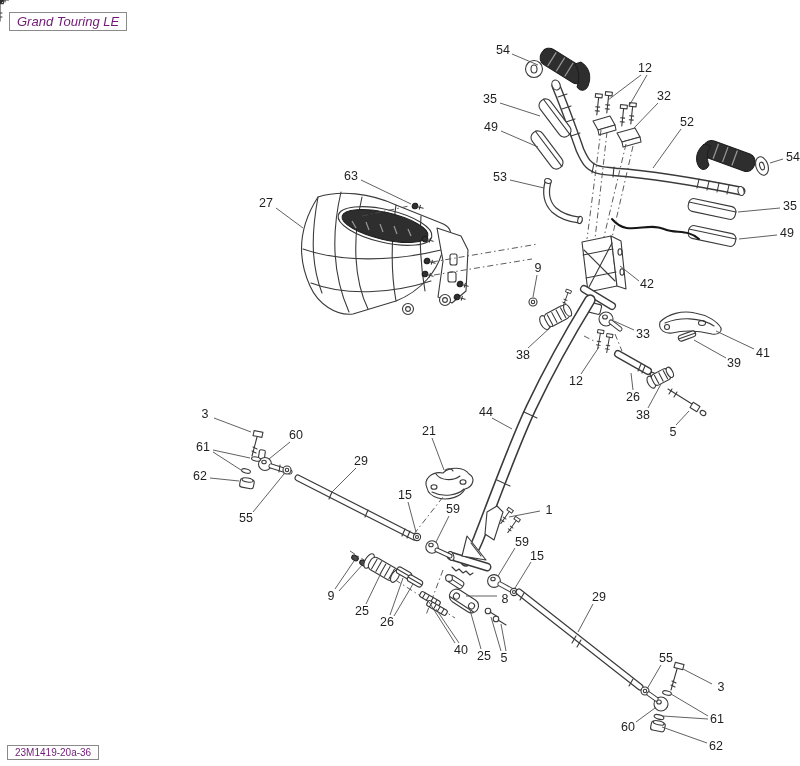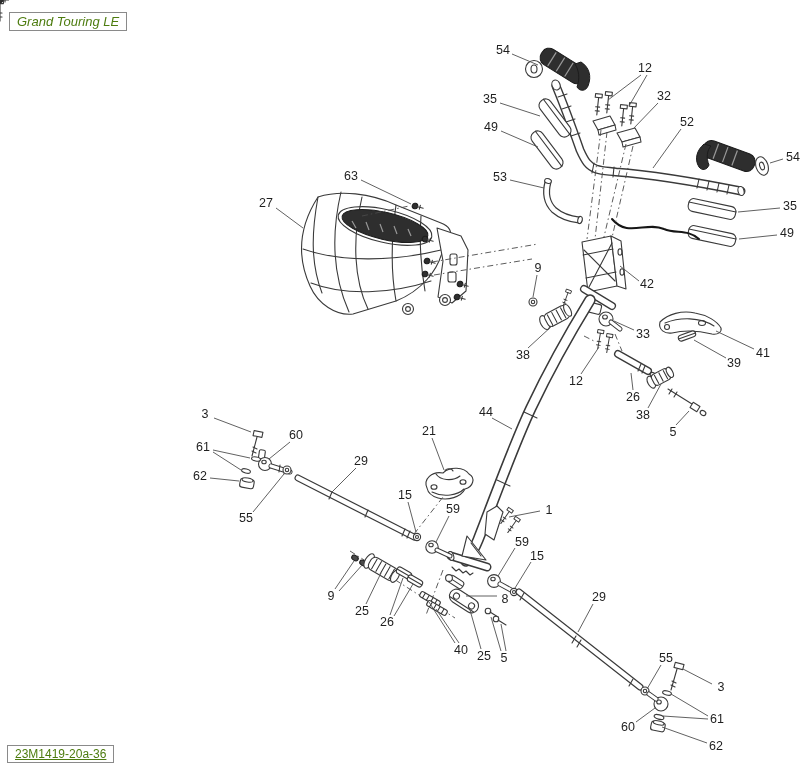--- a/index.html
+++ b/index.html
@@ -1,21 +1,21 @@
 <!DOCTYPE html>
 <html><head>
 <meta charset="utf-8">
 <style>
   html,body{margin:0;padding:0;background:#fff;}
   .stage{position:relative;width:800px;height:766px;background:#ffffff;overflow:hidden;
          font-family:"Liberation Sans",sans-serif;}
-  .tag-box{position:absolute;border:1px solid #8a8a8a;background:#fff;color:#4d7c0f;
+  .tag-box{position:absolute;border:1px solid #8a8a8a;background:#fff;color:#701a75;
            padding:1px 7px;white-space:nowrap;}
   .title-box{left:9px;top:12px;font-size:13px;font-style:italic;}
-  .code-box{left:7px;top:745px;font-size:12px;text-decoration:underline;}
+  .code-box{left:7px;top:745px;font-size:10px;}
   svg{position:absolute;left:0;top:0;}
   .ln{fill:none;stroke:#3a3a3a;stroke-width:1.1;stroke-linejoin:round;stroke-linecap:round;}
   .fw{fill:#ffffff;stroke:#3a3a3a;stroke-width:1.1;stroke-linejoin:round;}
   .dk{fill:#2e2e2e;stroke:#1c1c1c;stroke-width:1;}
   .rib{stroke:#9a9a9a;stroke-width:1.2;fill:none;}
   .hatch{stroke:#2e2e2e;stroke-width:1;fill:none;}
   .tube-o{fill:none;stroke:#3a3a3a;stroke-linecap:round;}
   .tube-i{fill:none;stroke:#ffffff;stroke-linecap:round;}
   .dash{stroke:#4a4a4a;stroke-width:0.9;fill:none;stroke-dasharray:6 3 1.5 3;}
   .leader{stroke:#4f4f4f;stroke-width:0.9;}

